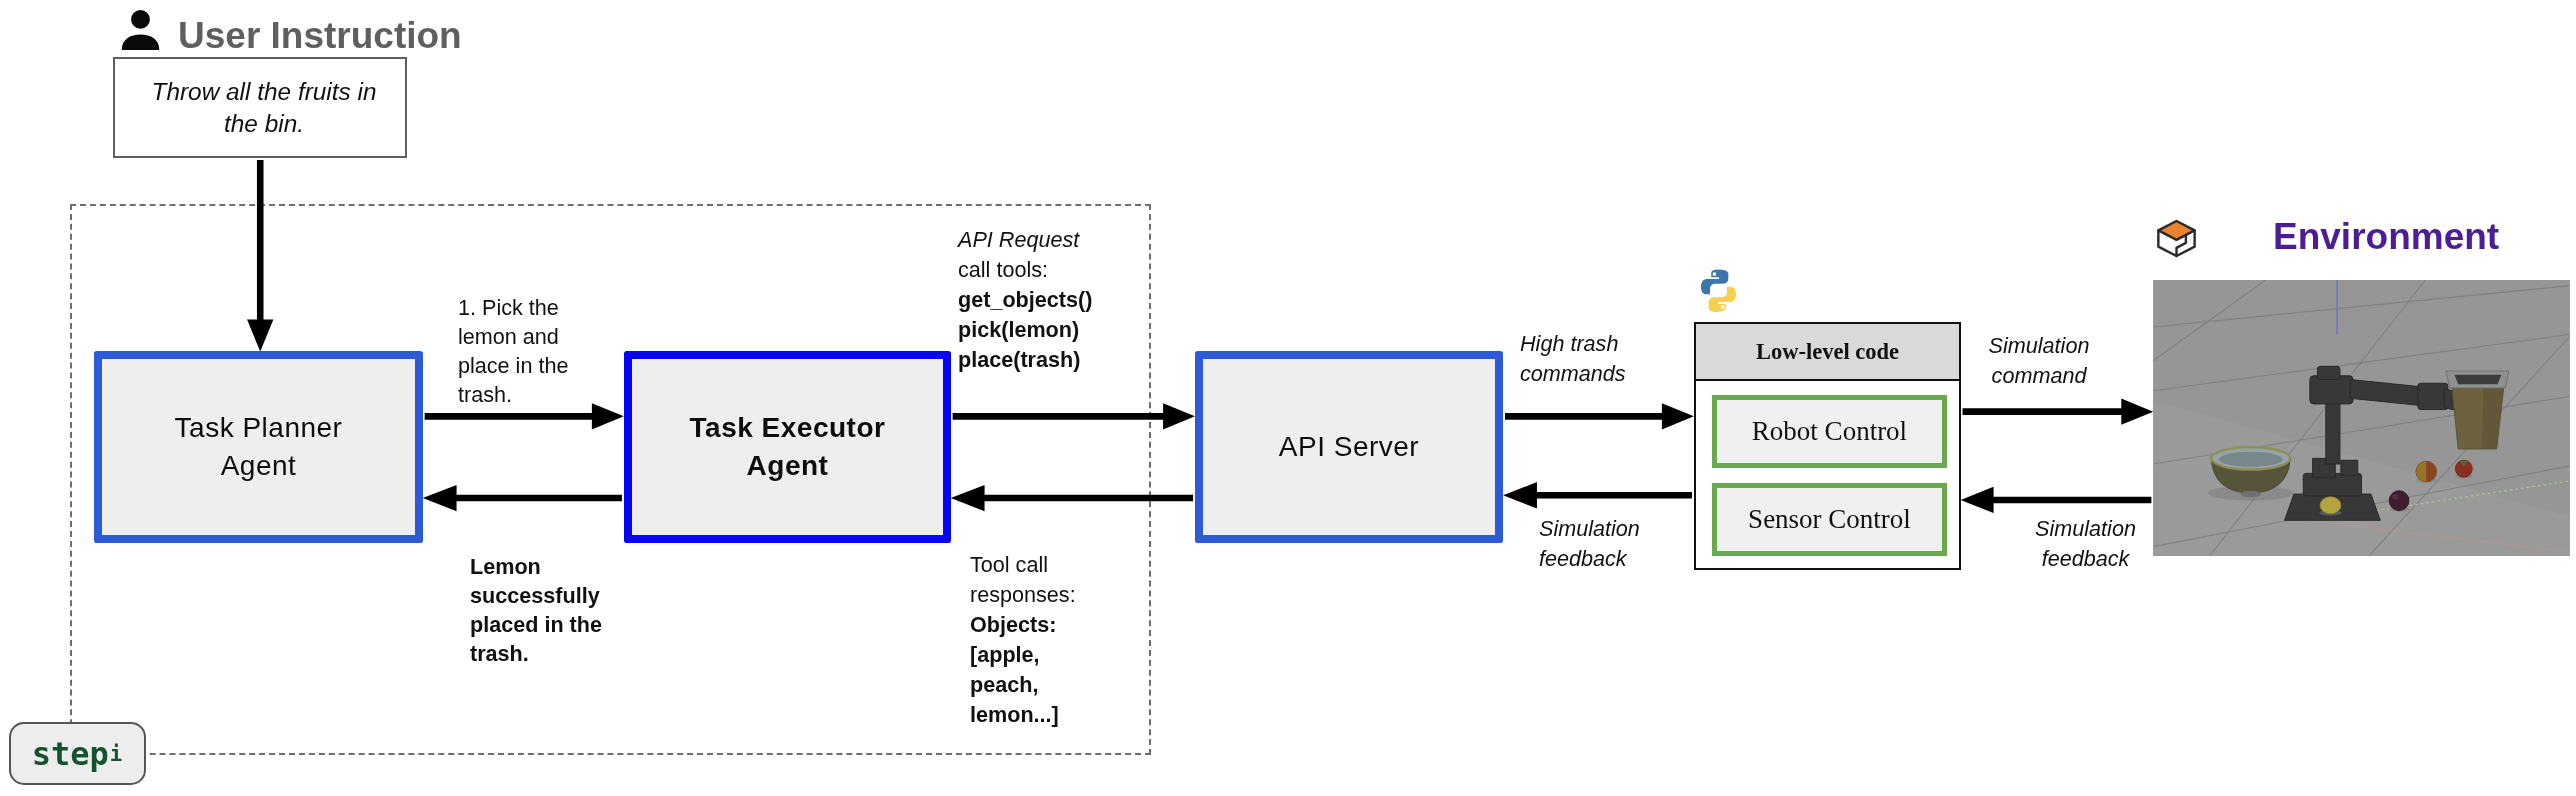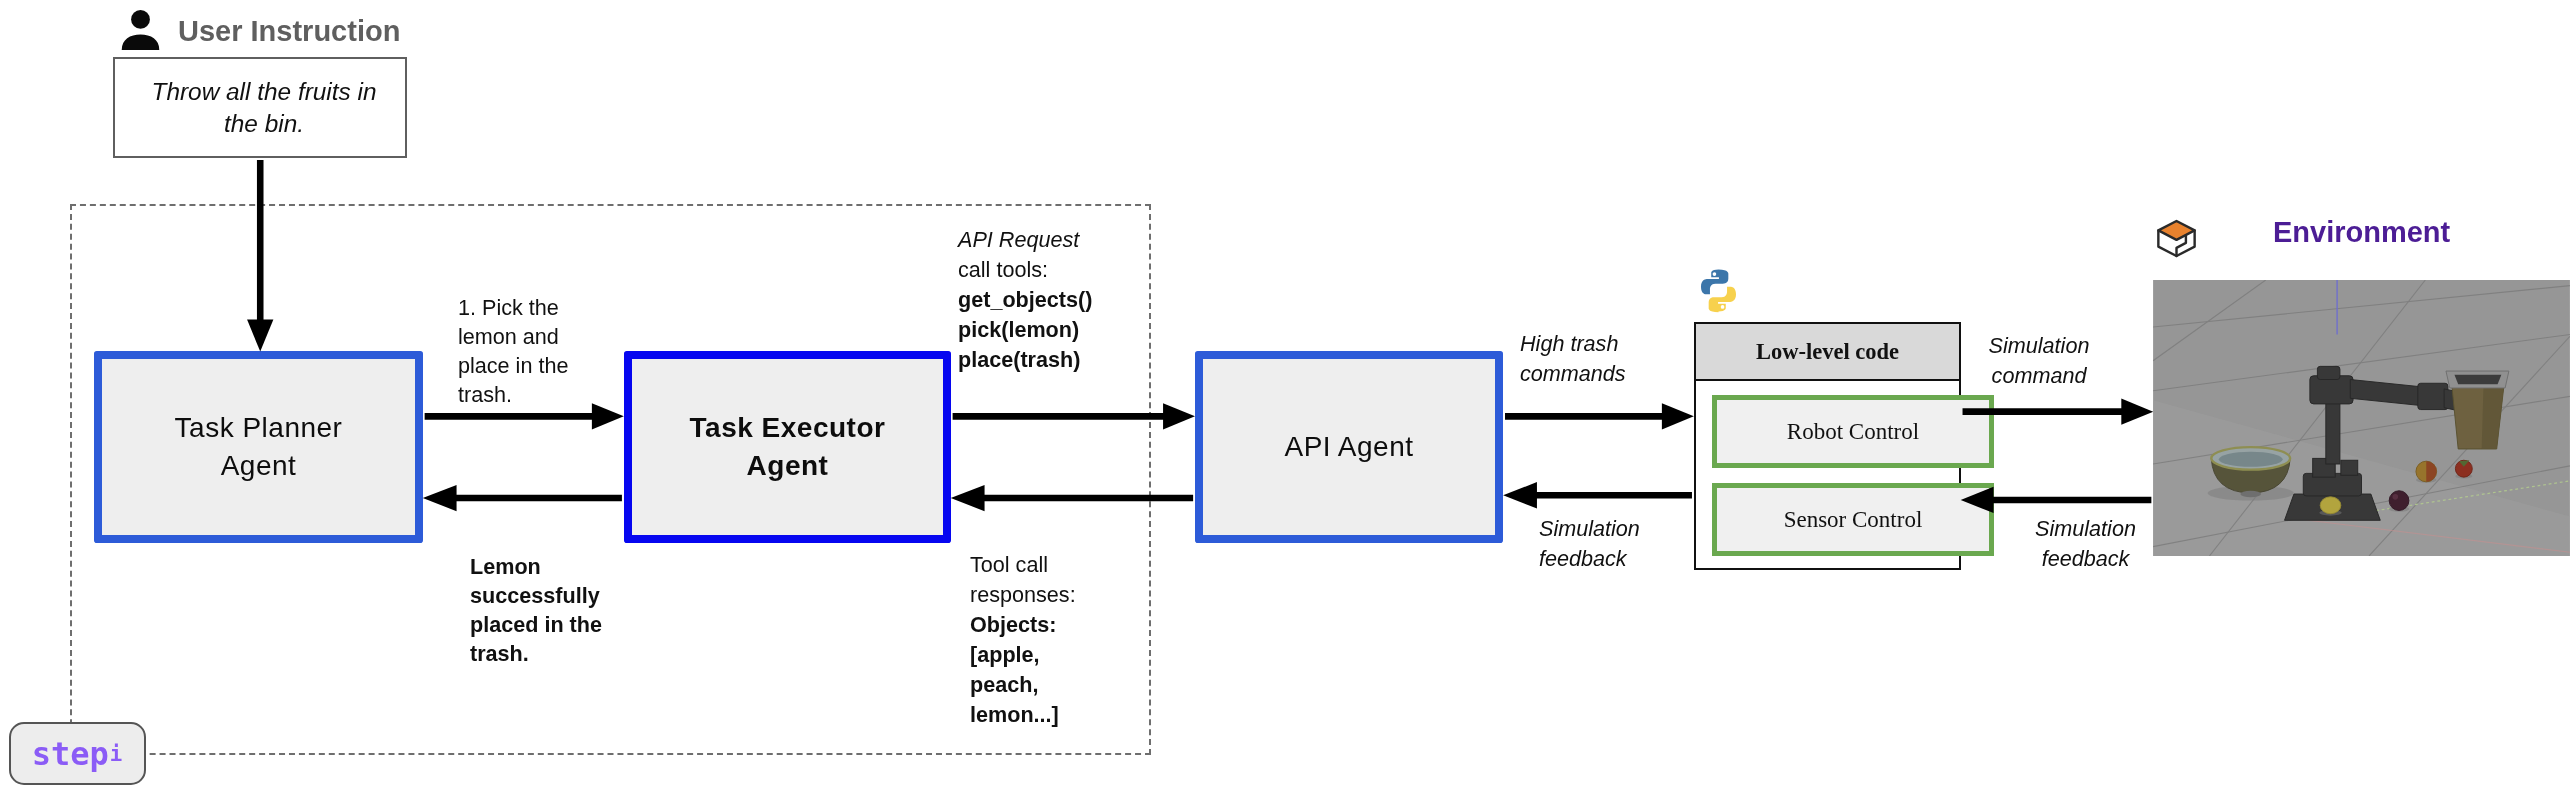--- a/index.html
+++ b/index.html
@@ -2,50 +2,50 @@
 <html style="font-size:15px"><head>
 <meta charset="utf-8">
 <style>
   html,body{margin:0;padding:0;background:#ffffff;}
   body{font-family:"Liberation Sans",sans-serif;color:#111;}
   #canvas{position:relative;width:2576px;height:797px;background:#fff;overflow:hidden;}
   .abs{position:absolute;}
   .pre{white-space:pre-line;}
 
   
-  .hdr-label{font-weight:bold;font-size:29px;color:#5f5f5f;}
+  .hdr-label{font-weight:bold;font-size:37px;color:#5f5f5f;}
 
   
   .instruction-box{left:113px;top:57px;width:294px;height:101px;border:2.8px solid #5f5f5f;
     background:#fff;box-sizing:border-box;display:flex;align-items:center;justify-content:center;padding-left:8px;}
   .instruction-box .txt{font-style:italic;font-size:24.4px;line-height:32px;text-align:center;}
 
   
   .dashed-box{left:70px;top:204px;width:1081px;height:551px;border:2.8px dashed #6e6e6e;box-sizing:border-box;}
 
   
   .step-badge{left:8.5px;top:722px;width:137px;height:63px;background:#ededed;border:2.8px solid #555;
     border-radius:15px;box-sizing:border-box;display:flex;align-items:center;justify-content:center;
-    font-family:"DejaVu Sans Mono",monospace;font-weight:bold;font-size:32px;color:#8b5cf6;}
+    font-family:"DejaVu Sans Mono",monospace;font-weight:bold;font-size:32px;color:#14532d;}
   .step-badge sub{font-size:20.7px;line-height:0;vertical-align:-11.3px;margin-left:0.9px;}
 
   
   .agent-box{box-sizing:border-box;background:#eeeeee;border-radius:2.8px;
     display:flex;align-items:center;justify-content:center;text-align:center;
     font-size:28px;line-height:38px;letter-spacing:0.5px;color:#0d0d0d;}
   .planner{left:94px;top:351px;width:329px;height:192px;border:8.5px solid #2d5bd8;}
   .executor{left:624px;top:351px;width:327px;height:192px;border:8.5px solid #0606f0;font-weight:bold;}
   .api{left:1195px;top:351px;width:308px;height:192px;border:8.5px solid #2d5bd8;}
 
   
   .lowlevel{left:1694px;top:322px;width:267px;height:248px;border:2.8px solid #111;background:#fff;box-sizing:border-box;font-family:Liberation Serif, serif;}
   .lowlevel-header{height:57px;background:#d9d9d9;border-bottom:2.8px solid #111;box-sizing:border-box;
     display:flex;align-items:center;justify-content:center;font-weight:bold;font-size:22.5px;}
-  .module{position:absolute;left:16px;width:282px;height:73px;border:5.6px solid #6aa84f;background:#f0f0f0;
-    box-sizing:border-box;display:flex;align-items:center;justify-content:center;font-size:23px;}
+  .module{position:absolute;left:16px;width:235px;height:73px;border:5.6px solid #6aa84f;background:#f0f0f0;
+    box-sizing:border-box;display:flex;align-items:center;justify-content:center;font-size:27px;}
   .module.robot{top:71px;}
   .module.sensor{top:159px;}
 
   
   .ann{font-size:21.6px;line-height:29px;}
   .italic{font-style:italic;}
   .bold{font-weight:bold;}
   .ann-plan-step{left:458px;top:293px;width:150px;}
   .ann-plan-result{left:470px;top:552px;width:174px;}
   .ann-api-request{left:958px;top:225px;width:178px;line-height:30px;}
@@ -79,21 +79,21 @@
 
   <div class="abs agent-box planner">
     <span class="pre">Task Planner
 Agent</span>
   </div>
   <div class="abs agent-box executor">
     <span class="pre">Task Executor
 Agent</span>
   </div>
   <div class="abs agent-box api">
-    <span class="pre">API Agent</span>
+    <span class="pre">API Server</span>
   </div>
 
   <div class="abs step-badge">
     <span>step</span>
       <sub>i</sub>
   </div>
 
   <div class="abs ann pre ann-plan-step">1. Pick the
 lemon and
 place in the

